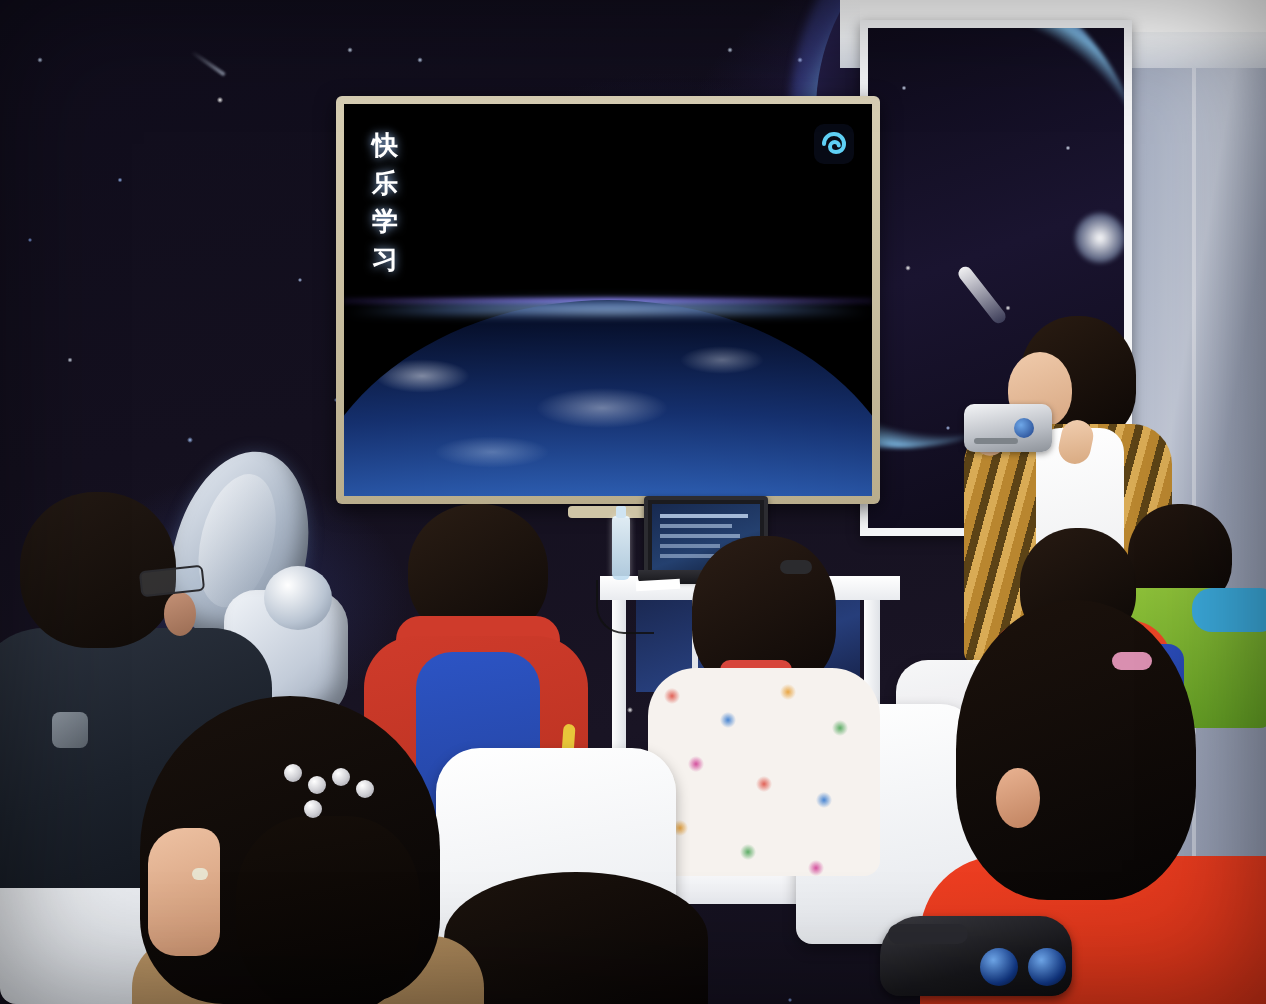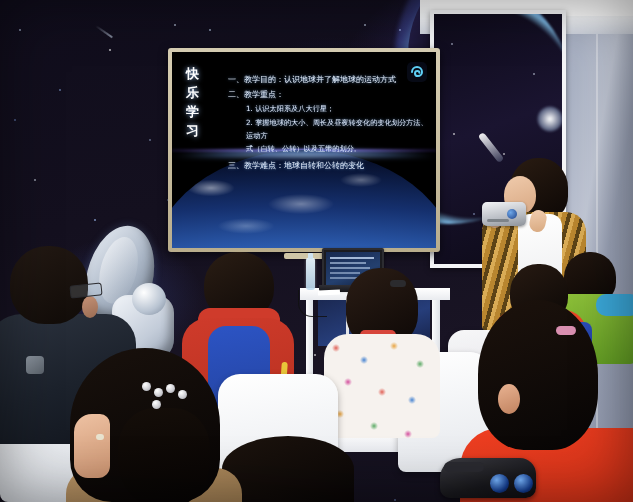--- a/index.html
+++ b/index.html
@@ -318,30 +318,20 @@
         <div class="glow-line"></div>
         <div class="slide-earth"></div>
 
         <div class="vtitle">
           <span>快</span>
           <span>乐</span>
           <span>学</span>
           <span>习</span>
         </div>
 
-        <div class="slide-text">
-          <div class="lines">
-            <div class="l1">一、教学目的：认识地球并了解地球的运动方式</div>
-            <div class="l1">二、教学重点：</div>
-            <div class="l-ind">1. 认识太阳系及八大行星；</div>
-            <div class="l-ind2">2. 掌握地球的大小、周长及昼夜转变化的变化划分方法、运动方</div>
-            <div class="l-ind2">式（自转、公转）以及五带的划分。</div>
-            <div class="l1" style="margin-top:3px">三、教学难点：地球自转和公转的变化</div>
-          </div>
-        </div>
 
         <div class="tvlogo">
           <svg width="16" height="16" viewBox="0 0 16 16">
             <path d="M3 8c0-2.8 2.2-5 5-5s5 2.2 5 5-2.2 4-4 4-3-1.2-3-2.6S7.2 7 8.4 7s2 .9 2 1.8" fill="none" stroke="#5fd0f5" stroke-width="2" stroke-linecap="round"></path>
           </svg>
         </div>
       </div>
     </div>
     <div class="tv-base"></div>
   </div>

